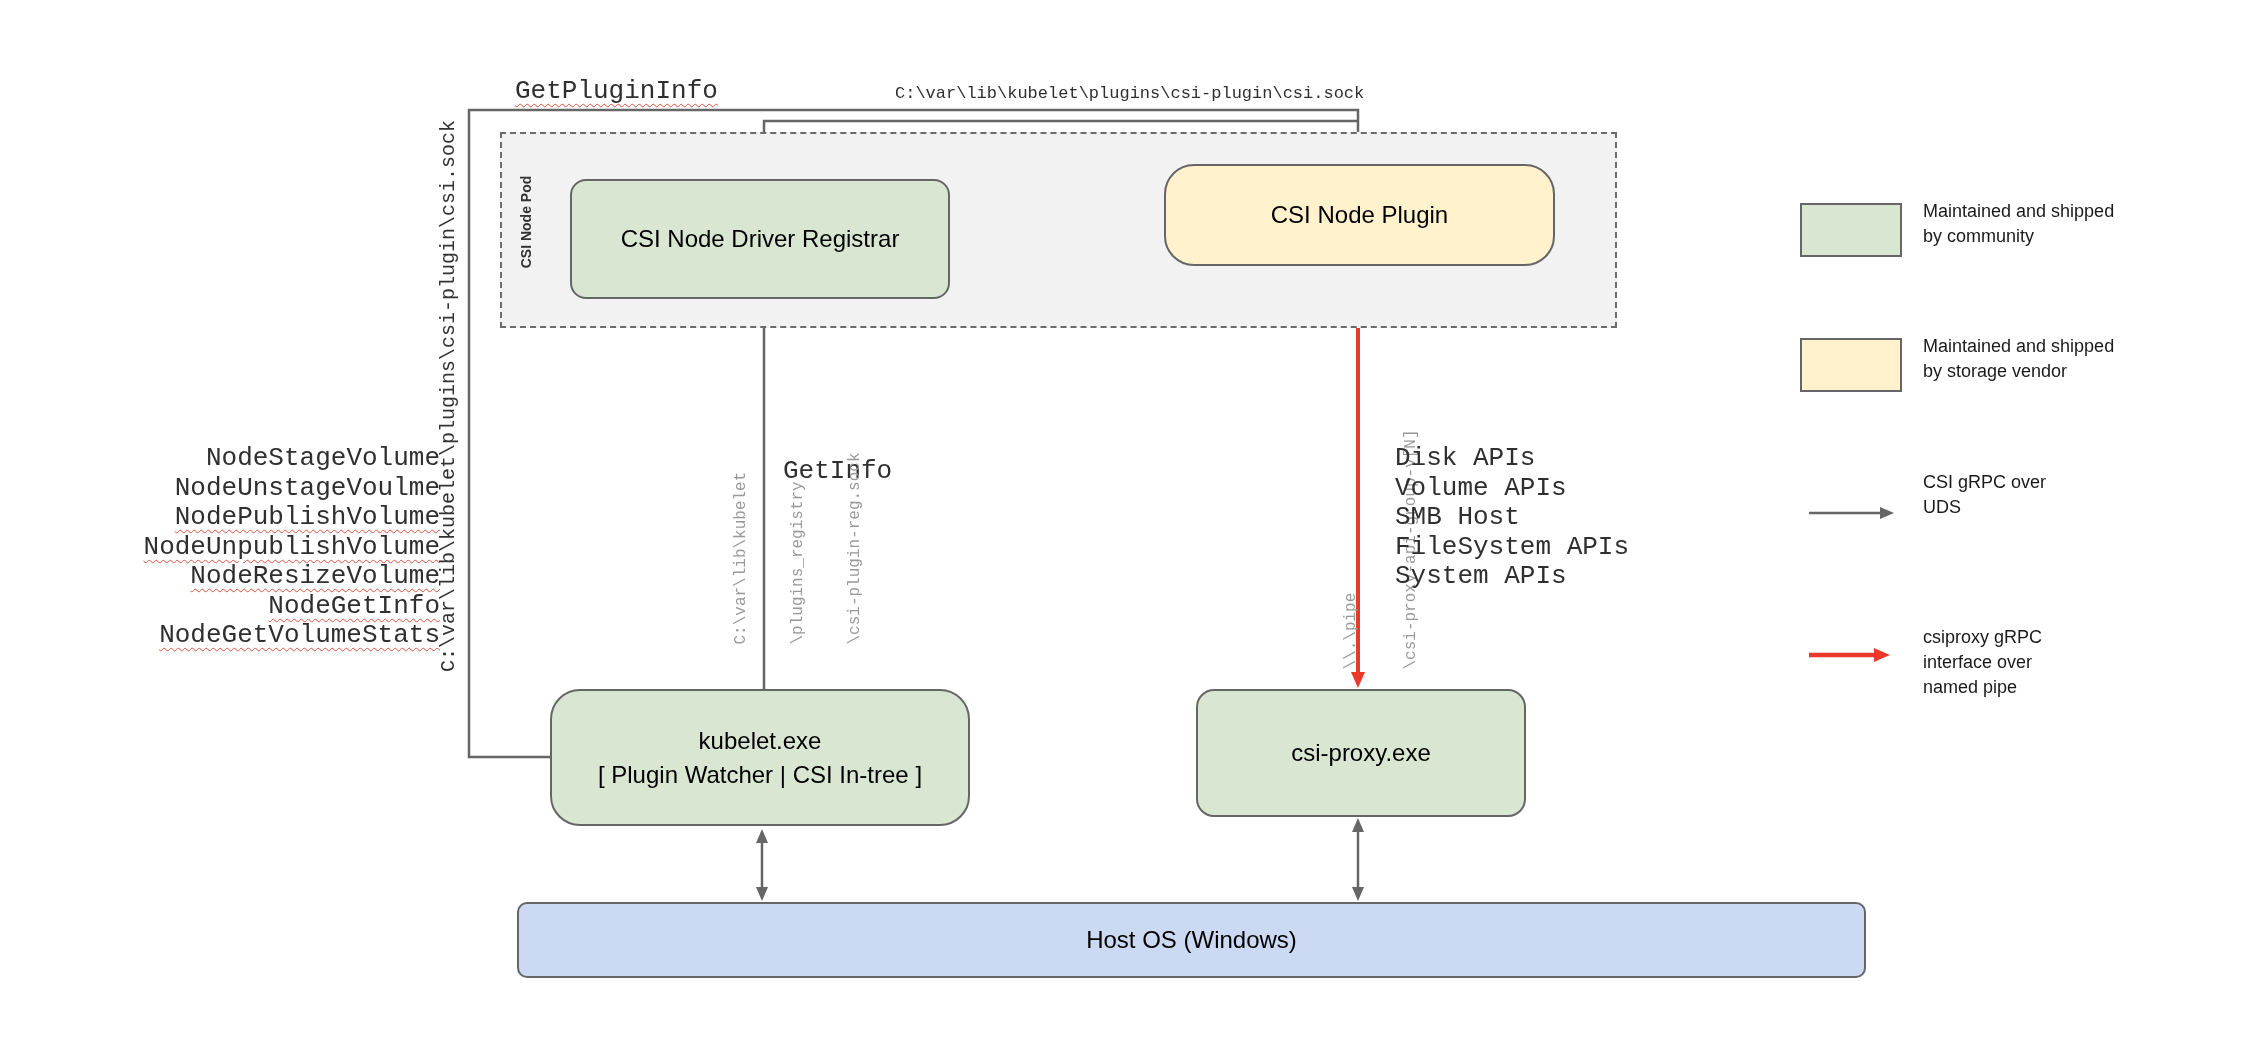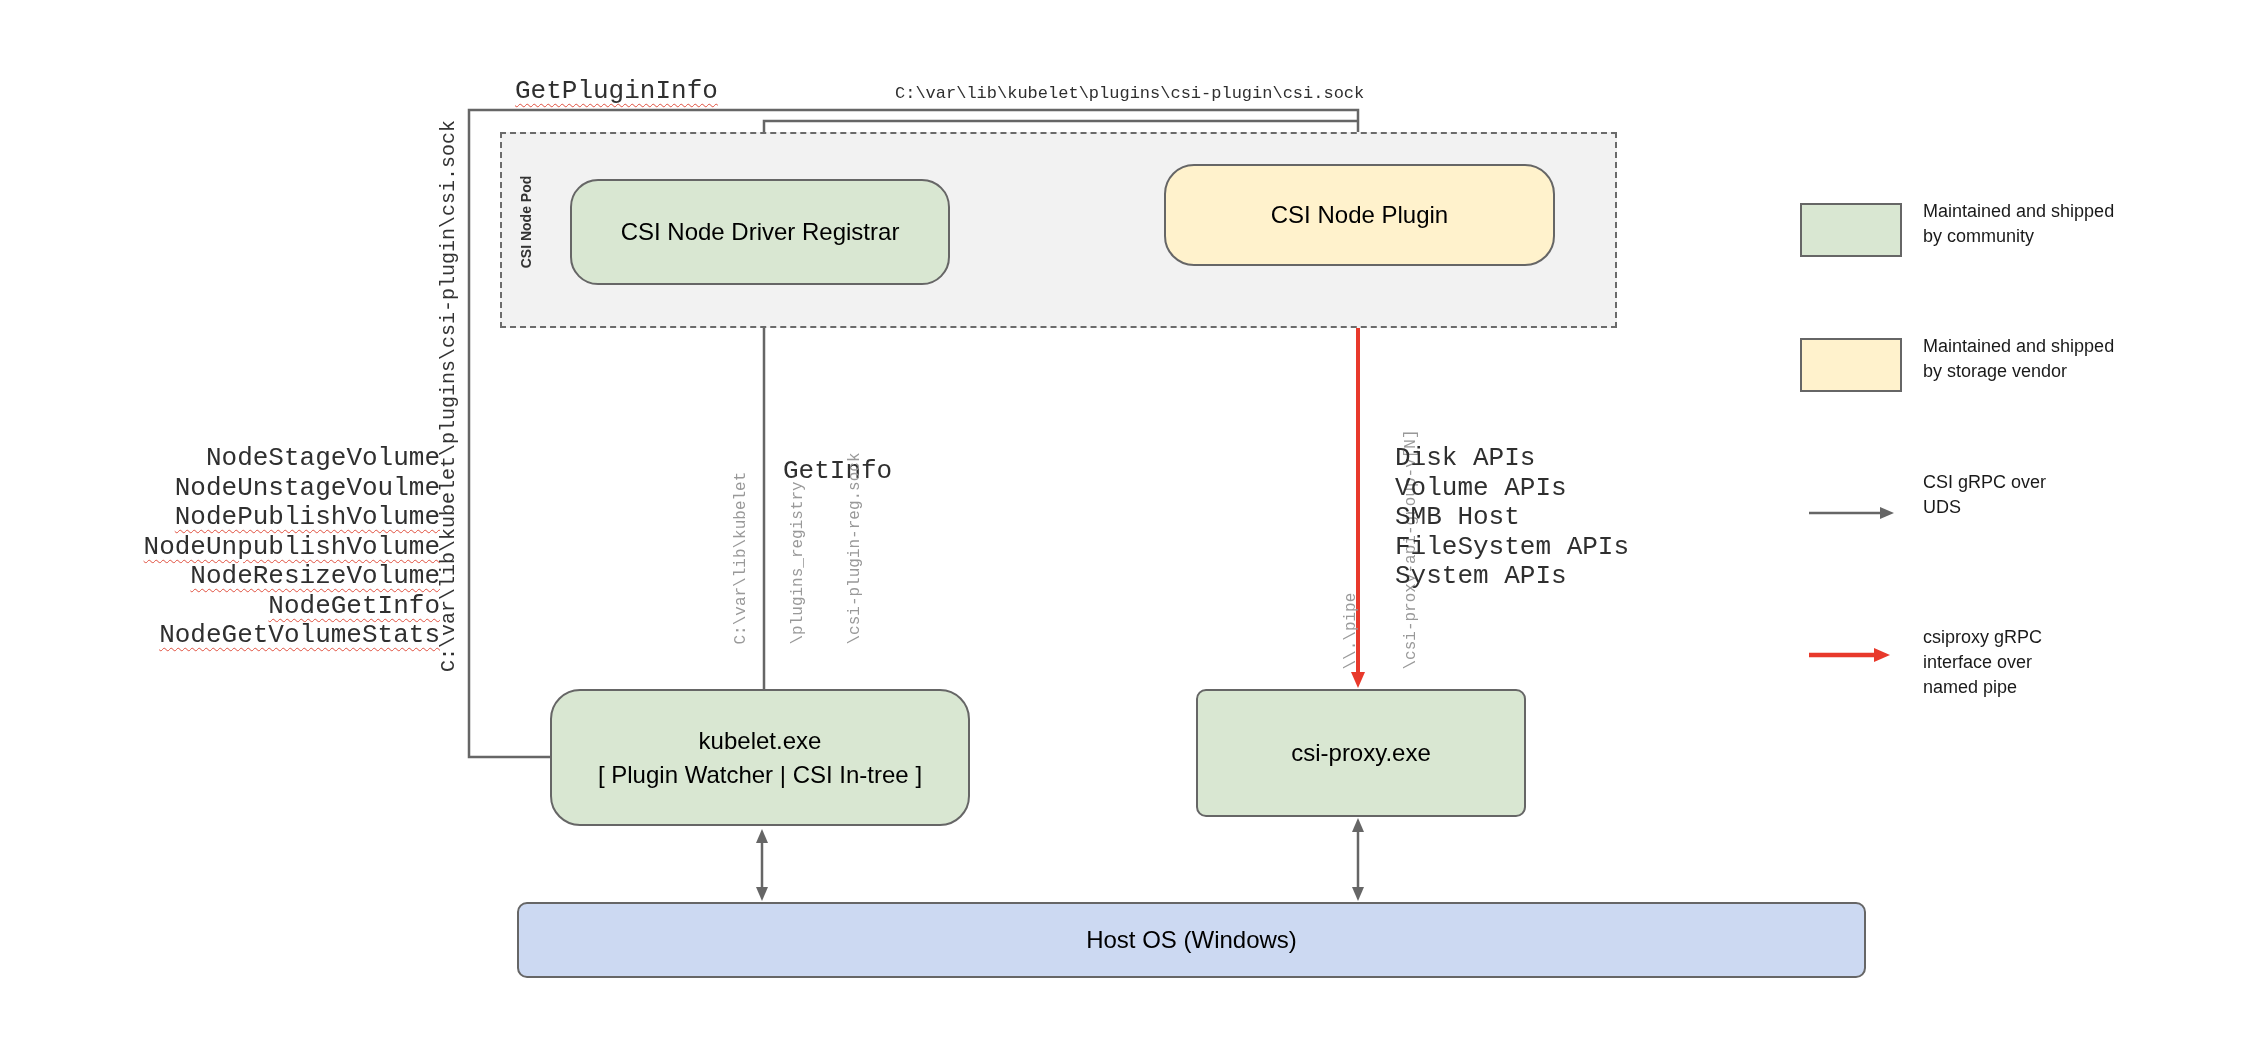--- a/index.html
+++ b/index.html
@@ -57,21 +57,21 @@
   <div class="abs mono" style="left:100px;top:444px;width:340px;text-align:right;font-size:26px;line-height:29.5px;">
     <div>NodeStageVolume</div>
     <div>NodeUnstageVoulme</div>
     <div class="sp">NodePublishVolume</div>
     <div class="sp">NodeUnpublishVolume</div>
     <div class="sp">NodeResizeVolume</div>
     <div class="sp">NodeGetInfo</div>
     <div class="sp">NodeGetVolumeStats</div>
   </div>
 
-  <div class="abs node-box" style="left:570px;top:179px;width:380px;height:106px;border-radius:28px;background:var(--green);">CSI Node Driver Registrar</div>
+  <div class="abs node-box" style="left:570px;top:179px;width:380px;height:120px;border-radius:16px;background:var(--green);">CSI Node Driver Registrar</div>
   <div class="abs node-box" style="left:1164px;top:164px;width:391px;height:102px;border-radius:30px;background:var(--yellow);">CSI Node Plugin</div>
 
   <div class="abs mono" style="left:783px;top:455px;font-size:26px;line-height:32px;">
     <div>GetInfo</div>
   </div>
   <div class="abs rot vtext" style="left:612px;top:506px;width:220px;height:57px;font-size:16px;line-height:19px;color:var(--gray_text);text-align:left;">
     <div>C:\var\lib\kubelet</div>
     <div>\plugins_registry</div>
     <div>\csi-plugin-reg.sock</div>
   </div>
@@ -85,21 +85,21 @@
     <div>Volume APIs</div>
     <div>SMB Host</div>
     <div>FileSystem APIs</div>
     <div>System APIs</div>
   </div>
 
   <div class="abs node-box" style="left:550px;top:689px;width:420px;height:137px;border-radius:30px;background:var(--green);flex-direction:column;line-height:34px;">
     <div>kubelet.exe</div>
     <div>[ Plugin Watcher | CSI In-tree ]</div>
   </div>
-  <div class="abs node-box" style="left:1196px;top:689px;width:330px;height:128px;border-radius:10px;background:var(--green);">csi-proxy.exe</div>
+  <div class="abs node-box" style="left:1196px;top:689px;width:330px;height:128px;border-radius:18px;background:var(--green);">csi-proxy.exe</div>
   <div class="abs node-box" style="left:517px;top:902px;width:1349px;height:76px;border-radius:10px;background:var(--blue);">Host OS (Windows)</div>
 
   <div class="abs swatch" style="left:1800px;top:203px;width:102px;height:54px;background:var(--green);"></div>
   <div class="abs legend-text" style="left:1923px;top:199px;">Maintained and shipped
 by community</div>
 
   <div class="abs swatch" style="left:1800px;top:338px;width:102px;height:54px;background:var(--yellow);"></div>
   <div class="abs legend-text" style="left:1923px;top:334px;">Maintained and shipped
 by storage vendor</div>
 

